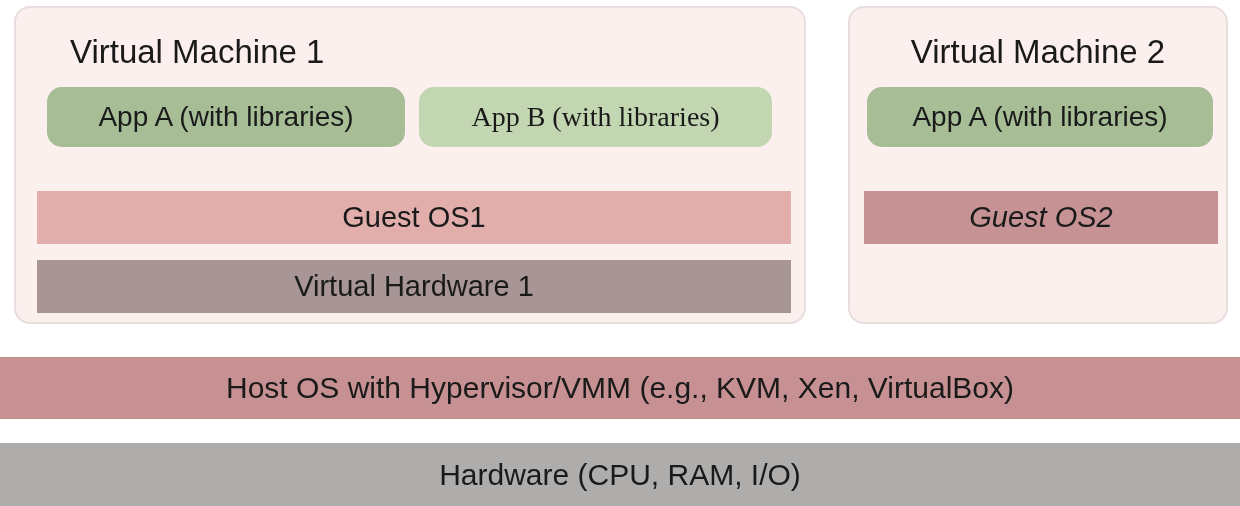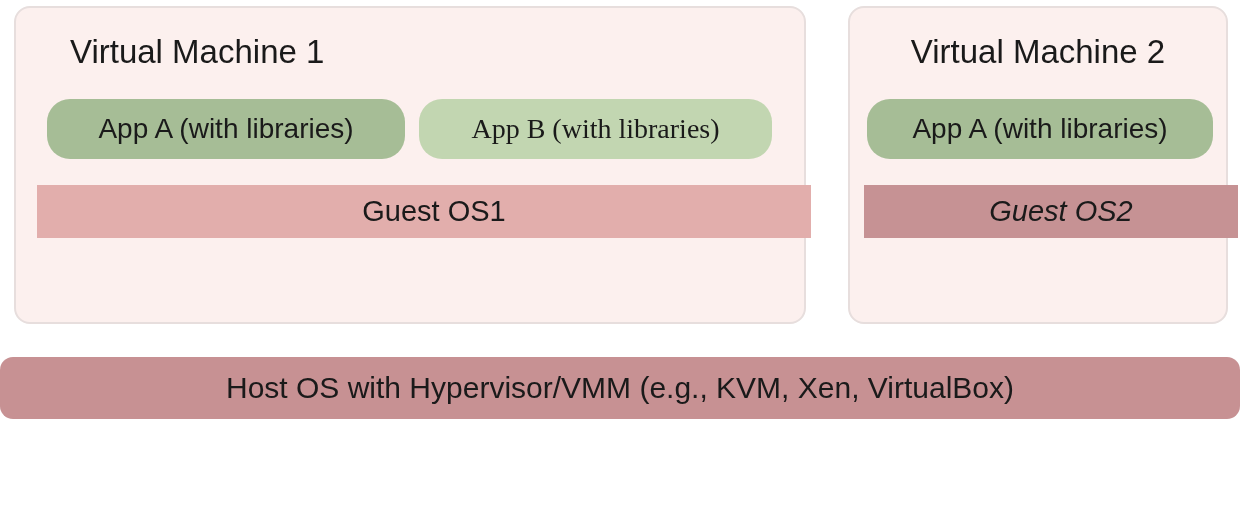--- a/index.html
+++ b/index.html
@@ -5,21 +5,21 @@
   html, body { margin: 0; padding: 0; background: #ffffff; }
   .canvas {
     position: relative;
     width: 1240px;
     height: 506px;
     background: #ffffff;
     font-family: "Liberation Sans", "DejaVu Sans", sans-serif;
     color: var(--text, #1a1a1a);
     overflow: hidden;
   }
-  .abs { position: absolute; box-sizing: border-box; border-radius: 13px; }
+  .abs { position: absolute; box-sizing: border-box; }
 
   .vm-card {
     background: var(--vm_bg, #fcf0ee);
     border: 2px solid var(--vm_border, #e7dedd);
     border-radius: 16px;
   }
   #vm1-card { left: 14px;  top: 6px; width: 792px; height: 318px; }
   #vm2-card { left: 848px; top: 6px; width: 380px; height: 318px; }
 
   .vm-title {
@@ -28,23 +28,23 @@
     height: 44px;
     line-height: 44px;
     font-size: 33px;
     white-space: nowrap;
   }
   #vm1-card .vm-title { left: 54px; }
   #vm2-card .vm-title { left: 0; width: 100%; text-align: center; }
 
   .app-box {
     position: absolute;
-    top: 91px;
+    top: 79px;
     height: 60px;
-    border-radius: 23px;
+    border-radius: 15px;
     display: flex;
     align-items: center;
     justify-content: center;
     font-size: 28px;
     white-space: nowrap;
   }
   .app-dark  { background: var(--app_a, #a6bd96); }
   .app-light { background: var(--app_b, #c2d6b1); }
   #vm1-app-a { left: 31px;  width: 358px; }
   #vm1-app-b { left: 403px; width: 353px; font-family: Liberation Serif, serif; }
@@ -52,21 +52,21 @@
 
   .layer-bar {
     position: absolute;
     height: 53px;
     display: flex;
     align-items: center;
     justify-content: center;
     font-size: 29px;
     white-space: nowrap;
   }
-  .guest-row { top: 177px; padding-left: 20px; }
+  .guest-row { top: 183px; }
   .vh-row    { top: 252px; }
   #vm1-card .layer-bar { left: 21px; width: 754px; }
   #vm2-card .layer-bar { left: 14px; width: 354px; }
   #vm1-guest { background: var(--guest_os1, #e2aeac); }
   #vm2-guest { background: var(--guest_os2, #c69294); font-style: italic; }
   #vm1-vh    { background: var(--virtual_hw1, #a89596); }
   #vm2-vh    { background: var(--virtual_hw2, #a49ba3); }
 
   .full-bar {
     left: 0;
@@ -83,23 +83,25 @@
 </head>
 <body>
 
 <div class="canvas">
 
   <div class="abs vm-card" id="vm1-card">
     <div class="vm-title">Virtual Machine 1</div>
     <div class="app-box app-dark" id="vm1-app-a">App A (with libraries)</div>
     <div class="app-box app-light" id="vm1-app-b">App B (with libraries)</div>
     <div class="layer-bar guest-row" id="vm1-guest">Guest OS1</div>
+    <div class="layer-bar vh-row" id="vm1-vh">Virtual Hardware 1</div>
   </div>
 
   <div class="abs vm-card" id="vm2-card">
     <div class="vm-title">Virtual Machine 2</div>
     <div class="app-box app-dark" id="vm2-app-a">App A (with libraries)</div>
     <div class="layer-bar guest-row" id="vm2-guest">Guest OS2</div>
   </div>
 
   <div class="abs full-bar" id="host-os-bar">Host OS with Hypervisor/VMM (e.g., KVM, Xen, VirtualBox)</div>
+  <div class="abs full-bar" id="hardware-bar">Hardware (CPU, RAM, I/O)</div>
 
 </div>
 
 </body></html>

